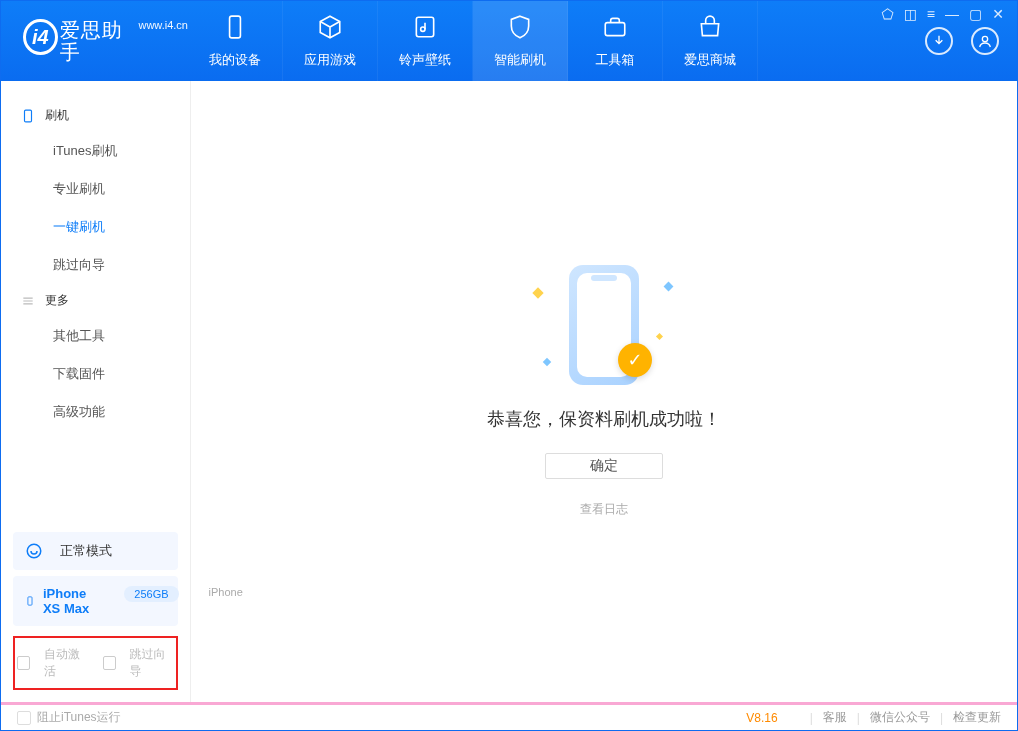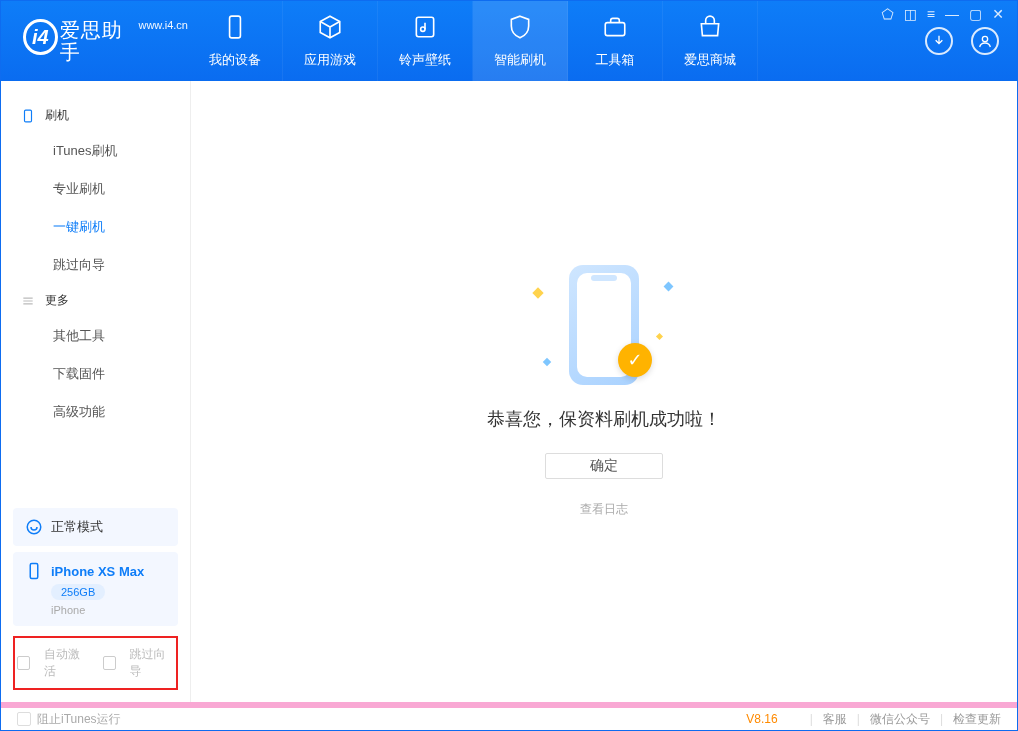--- a/index.html
+++ b/index.html
@@ -20,43 +20,43 @@
 .title-controls span { cursor: pointer; opacity: .85; }
 .hdr-circ { width: 28px; height: 28px; border-radius: 50%; border: 2px solid rgba(255,255,255,.85); display: flex; align-items: center; justify-content: center; cursor: pointer; }
 .hdr-circ svg { width: 16px; height: 16px; stroke: #fff; fill: none; stroke-width: 2; }
 .body { display: flex; height: calc(100% - 80px - 28px); }
 .sidebar { width: 190px; border-right: 1px solid #eee; display: flex; flex-direction: column; padding-top: 18px; }
 .side-group-title { display: flex; align-items: center; gap: 10px; padding: 8px 20px; font-size: 12px; color: #333; }
 .side-group-title svg { width: 14px; height: 14px; }
 .side-item { padding: 10px 16px 10px 52px; font-size: 13px; color: #555; cursor: pointer; }
 .side-item.active { color: #0e7df8; }
 .side-bottom { margin-top: auto; }
-.mode-card, .device-card { margin: 6px 12px; padding: 10px 12px; background: #f3f7ff; border-radius: 4px; font-size: 13px; display: flex; align-items: center; gap: 8px; color: #333; }
+.mode-card, .device-card { margin: 6px 12px; padding: 10px 12px; background: #f3f7ff; border-radius: 4px; font-size: 13px; display: flex; align-items: center; gap: 17px; color: #333; }
 .mode-card svg, .device-card svg { width: 18px; height: 18px; stroke: #0e7df8; }
-.device-card { flex-direction: column; align-items: flex-start; gap: 4px; }
+.device-card { flex-direction: row; align-items: flex-start; gap: 4px; }
 .device-head { display: flex; align-items: center; gap: 8px; font-weight: 600; color: #0e7df8; }
 .capacity-pill { background: #e3efff; color: #0e7df8; font-size: 11px; padding: 2px 10px; border-radius: 10px; }
 .device-sub { font-size: 11px; color: #aaa; padding-left: 26px; }
 .opts-row { margin: 10px 12px 12px; padding: 8px 2px; border: 2px solid #e22; display: flex; gap: 14px; font-size: 12px; color: #bbb; align-items: center; }
 .chk { width: 14px; height: 14px; border: 1px solid #ccc; display: inline-block; border-radius: 2px; }
 .main { flex: 1; display: flex; flex-direction: column; align-items: center; justify-content: center; gap: 22px; }
 .phone-illus { position: relative; width: 180px; height: 120px; display: flex; align-items: center; justify-content: center; }
 .phone { width: 70px; height: 120px; border-radius: 14px; background: linear-gradient(145deg,#cfe6ff,#a9d2ff); position: relative; }
 .phone:before { content: ""; position: absolute; inset: 8px; background: #fff; border-radius: 10px; }
 .notch { position: absolute; top: 10px; left: 50%; transform: translateX(-50%); width: 26px; height: 6px; background: #cfe6ff; border-radius: 3px; z-index: 2; }
 .badge { position: absolute; right: 42px; bottom: 8px; width: 34px; height: 34px; border-radius: 50%; background: #ffb300; display: flex; align-items: center; justify-content: center; color: #fff; font-size: 18px; box-shadow: 0 2px 6px rgba(0,0,0,.15); }
 .spark { position: absolute; background: #ffd34d; transform: rotate(45deg); }
 .s1 { width: 8px; height: 8px; left: 20px; top: 24px; }
 .s2 { width: 6px; height: 6px; left: 30px; bottom: 20px; background: #7ec6ff; }
 .s3 { width: 7px; height: 7px; right: 22px; top: 18px; background: #7ec6ff; }
 .s4 { width: 5px; height: 5px; right: 32px; bottom: 46px; }
 .succ-text { font-size: 18px; color: #333; }
 .ok-btn { padding: 3px 44px; border: 1px solid #ddd; background: #fff; font-size: 14px; color: #555; cursor: pointer; border-radius: 2px; }
 .log-link { font-size: 12px; color: #aaa; cursor: pointer; }
-.footer { height: 28px; border-top: 6px solid #f9a8d4; display: flex; align-items: center; padding: 0 16px; font-size: 12px; color: #aaa; }
+.footer { height: 28px; border-top: 3px solid #f9a8d4; display: flex; align-items: center; padding: 0 16px; font-size: 12px; color: #aaa; }
 .footer .chk { border-color: #ddd; }
 .footer-right { margin-left: auto; display: flex; gap: 10px; align-items: center; }
 .ver { color: #ff8a00; margin-right: 22px; }
 .flink { color: #999; cursor: pointer; }
 .sep { color: #ddd; }
 </style>
 </head>
 <body>
 
 <div class="title-controls">

